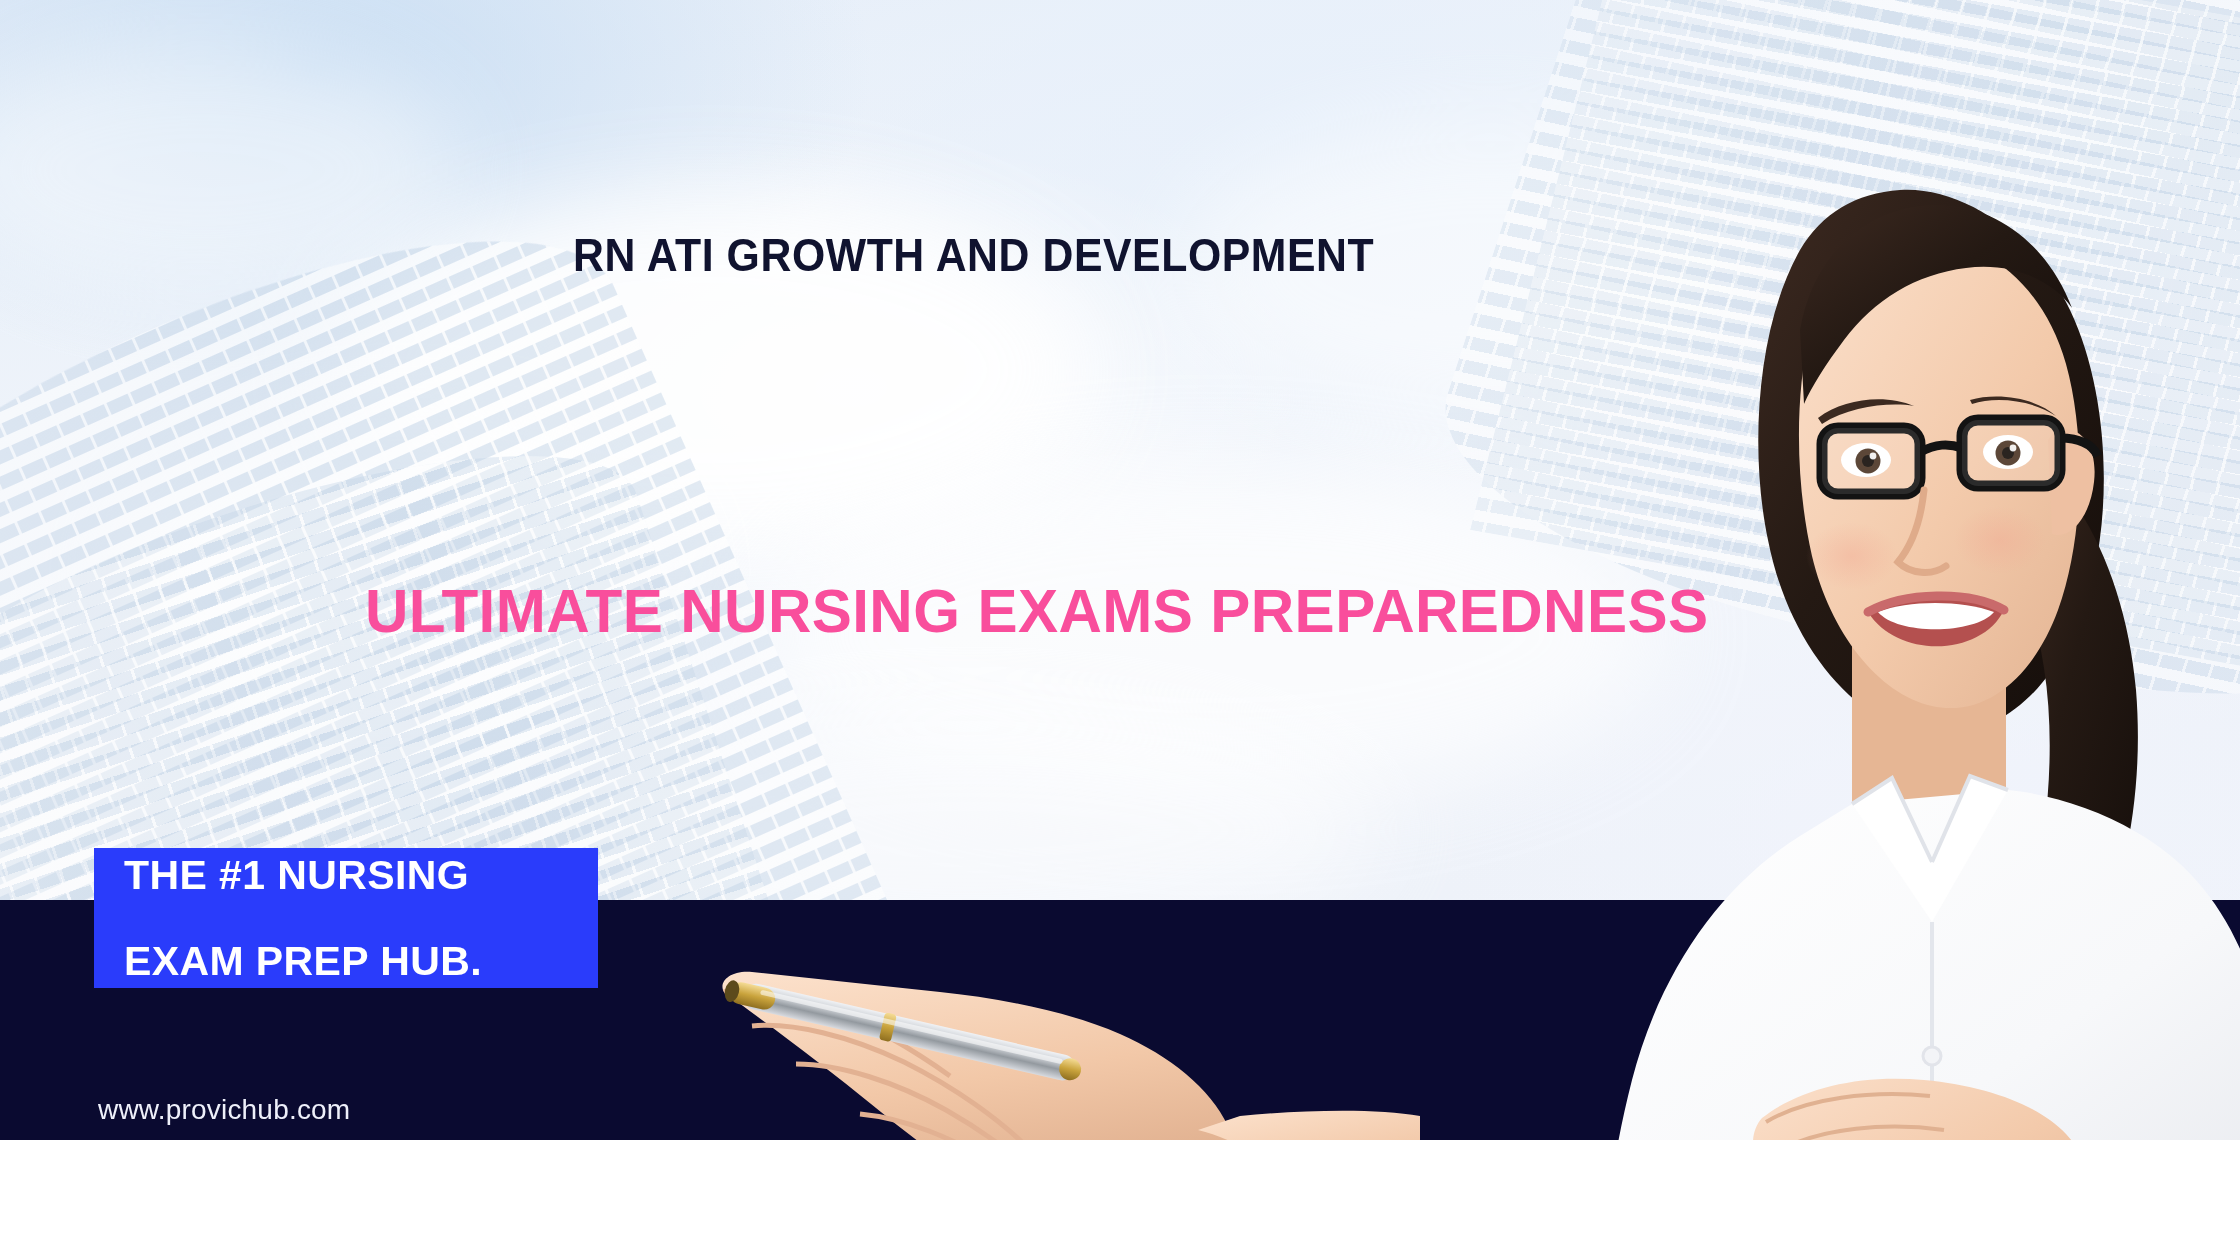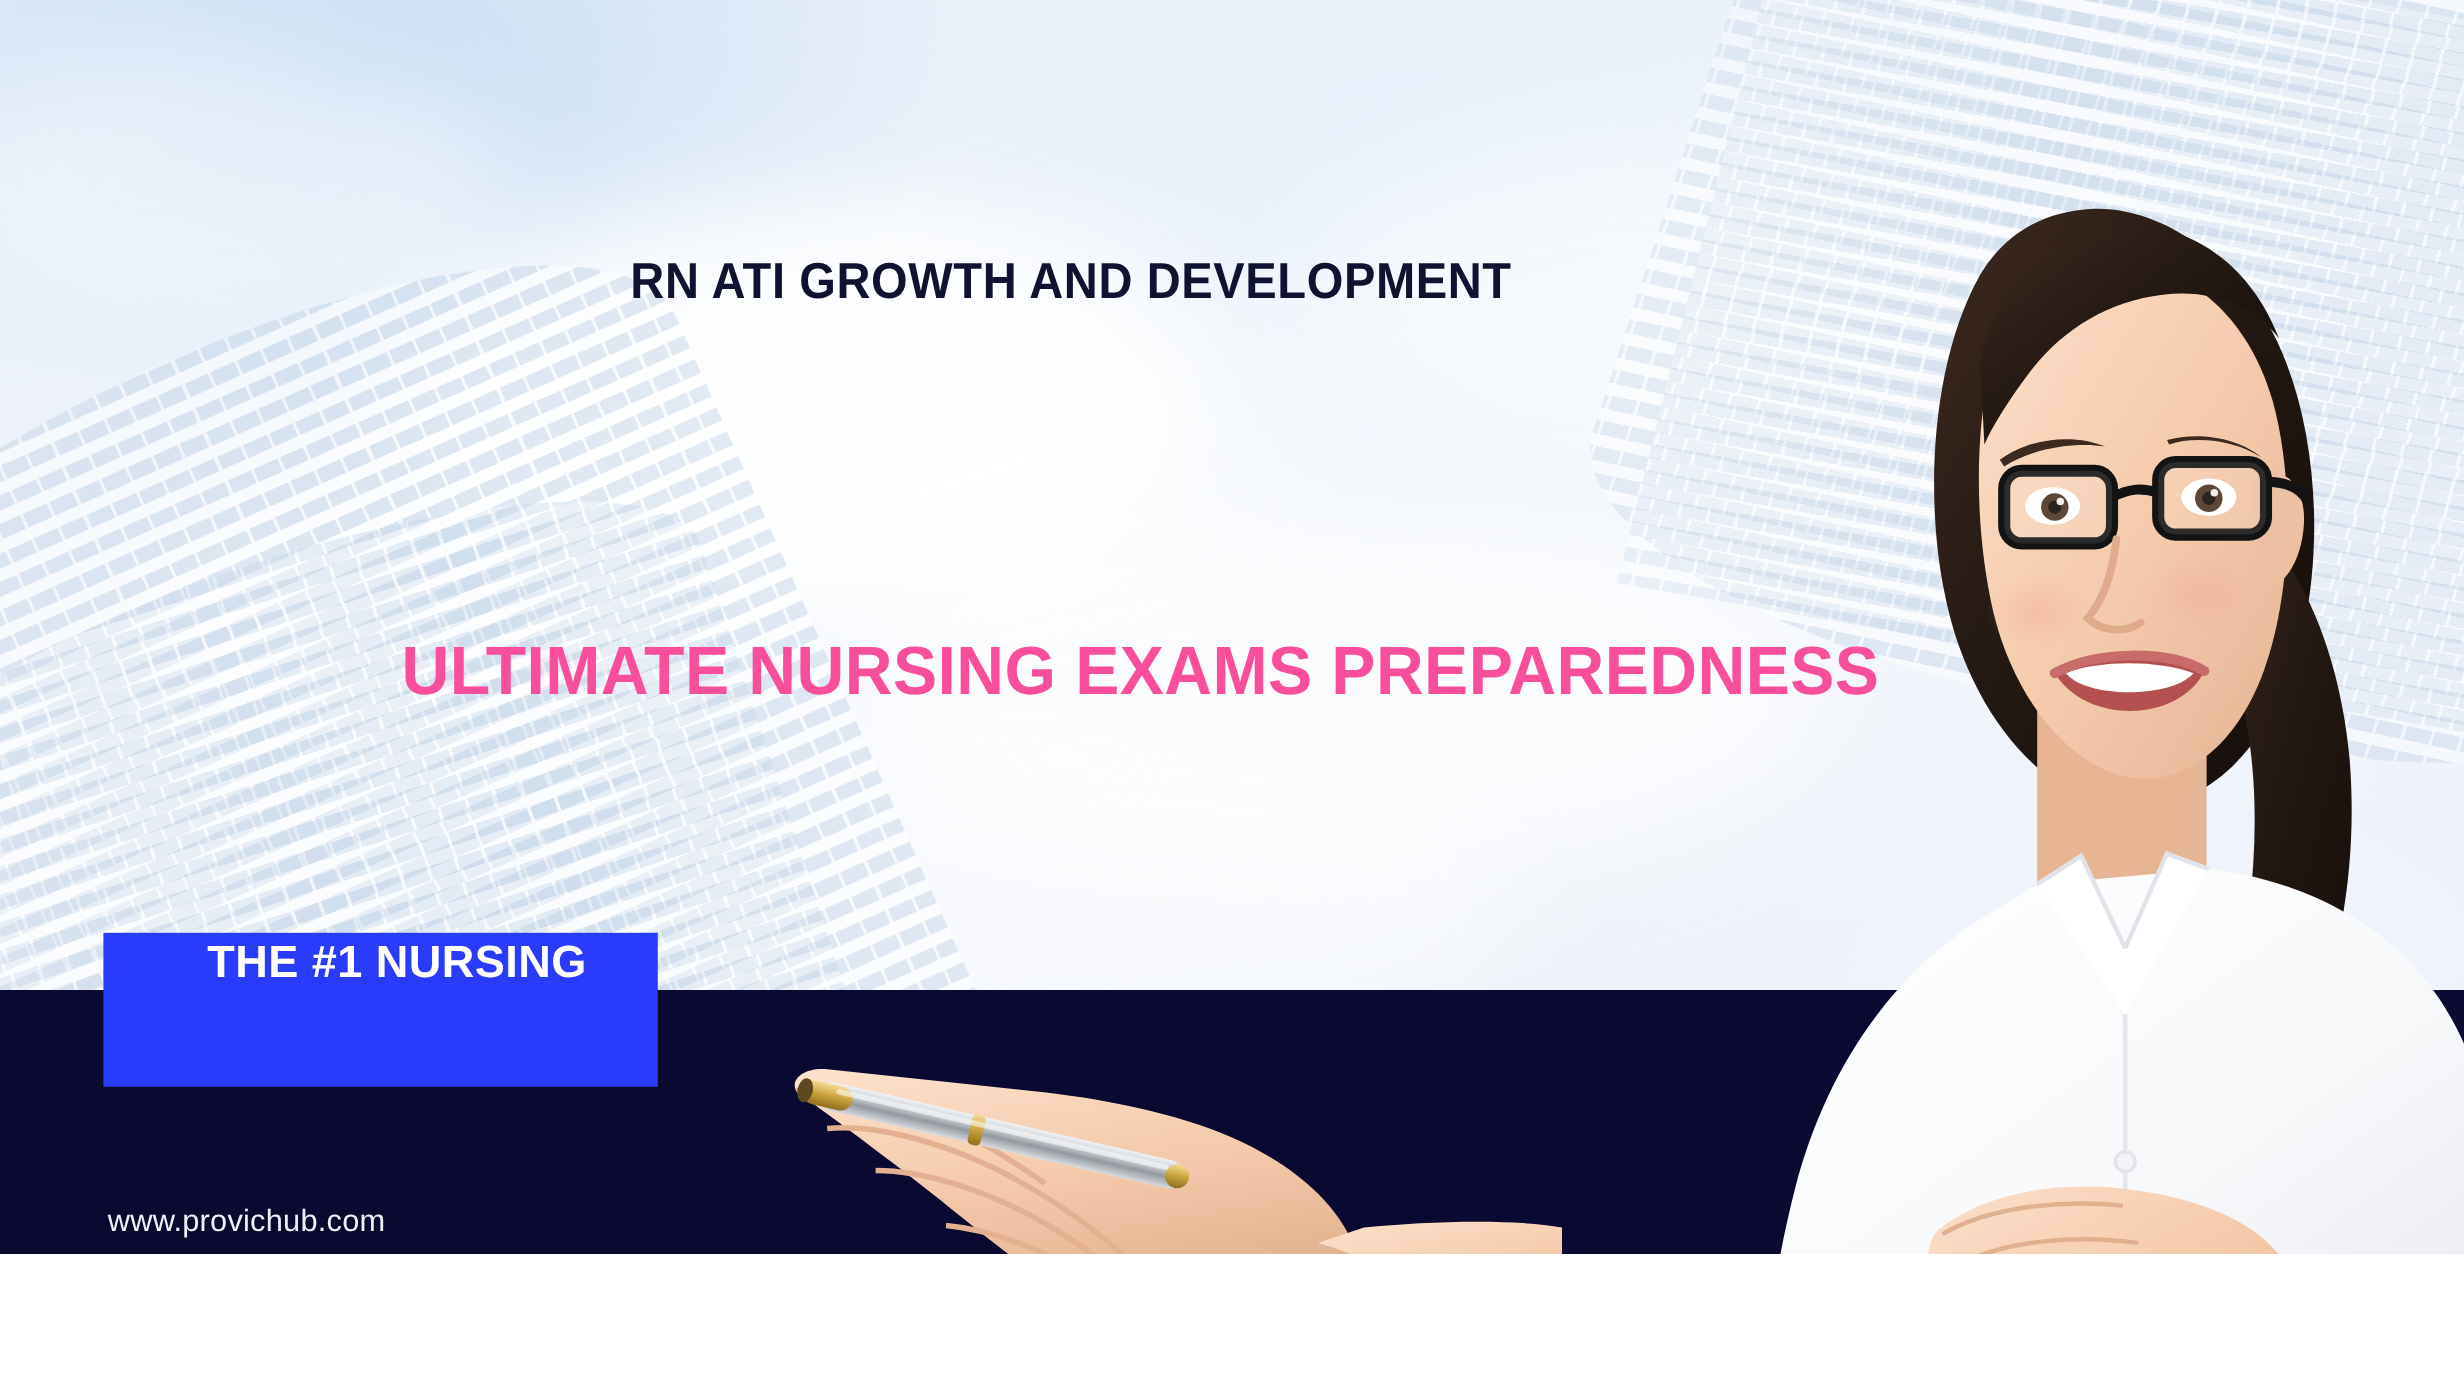--- a/index.html
+++ b/index.html
@@ -176,21 +176,21 @@
   }
 
   .badge {
     position: absolute;
     left: 94px;
     top: 848px;
     width: 504px;
     height: 140px;
     background: #2a3cfb;
     display: flex;
-    flex-direction: row;
+    flex-direction: column;
     justify-content: center;
     box-sizing: border-box;
     padding: 0 0 0 30px;
     gap: 33px;
   }
   .badge .line {
     color: #ffffff;
     font-size: 41px;
     font-weight: bold;
     line-height: 1.28;
@@ -406,17 +406,18 @@
         <ellipse cx="32" cy="63" rx="7" ry="11" fill="#5c4a1c"></ellipse>
         <rect x="186" y="49" width="12" height="28" rx="4" fill="url(#goldGrad2)"></rect>
         <rect x="368" y="52" width="22" height="22" rx="11" fill="url(#goldGrad2)"></rect>
         <rect x="60" y="55" width="310" height="5" rx="2.5" fill="#ffffff" opacity=".55"></rect>
       </g>
     </svg>
   </div>
 
   <div class="badge">
     <div class="line">THE #1 NURSING</div>
+    <div class="line">EXAM PREP HUB.</div>
   </div>
 
   <div class="url">www.provichub.com</div>
 
 </div>
 
 </body></html>

